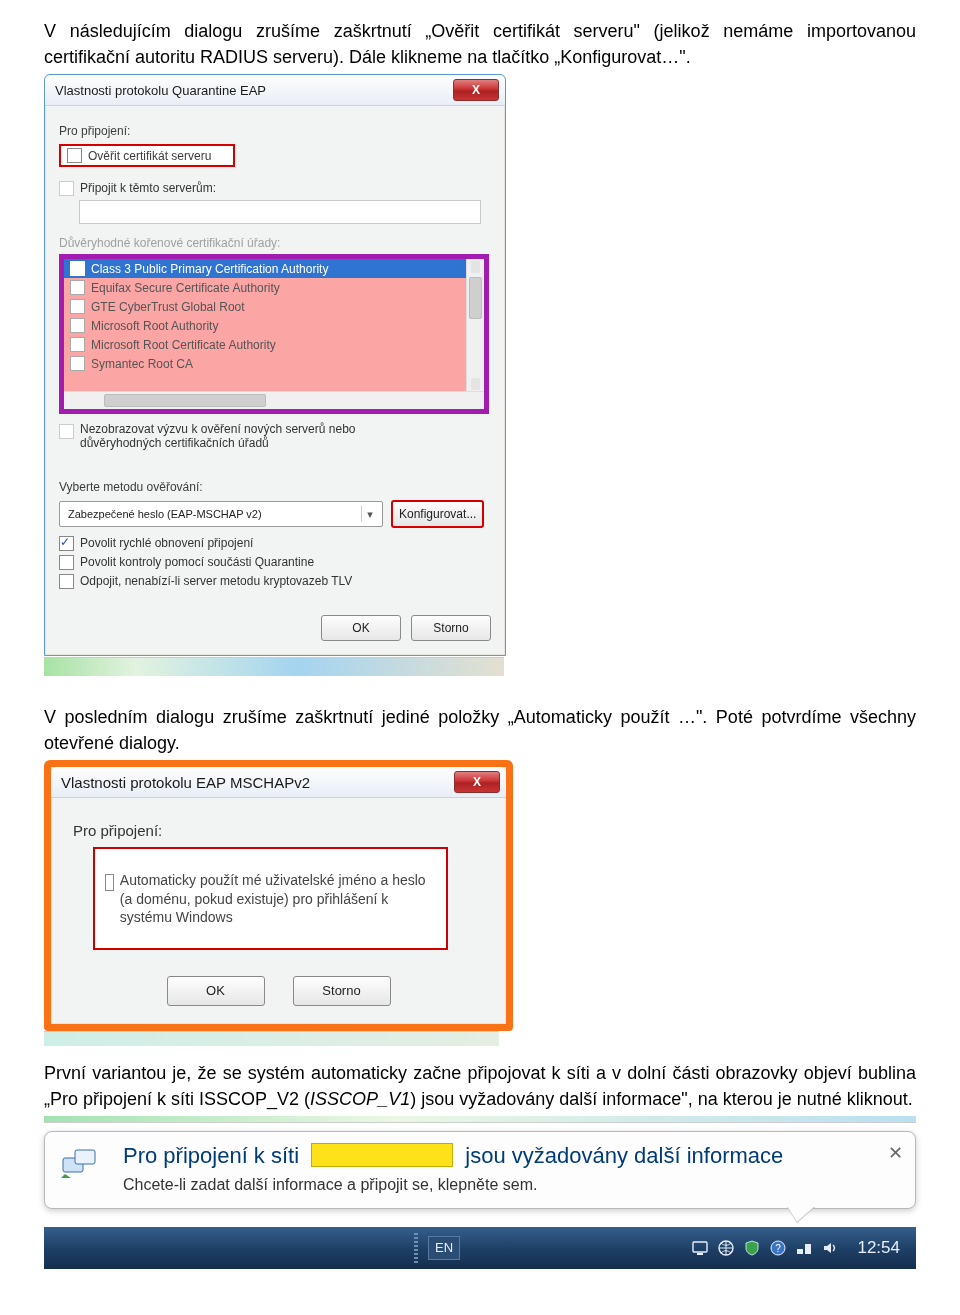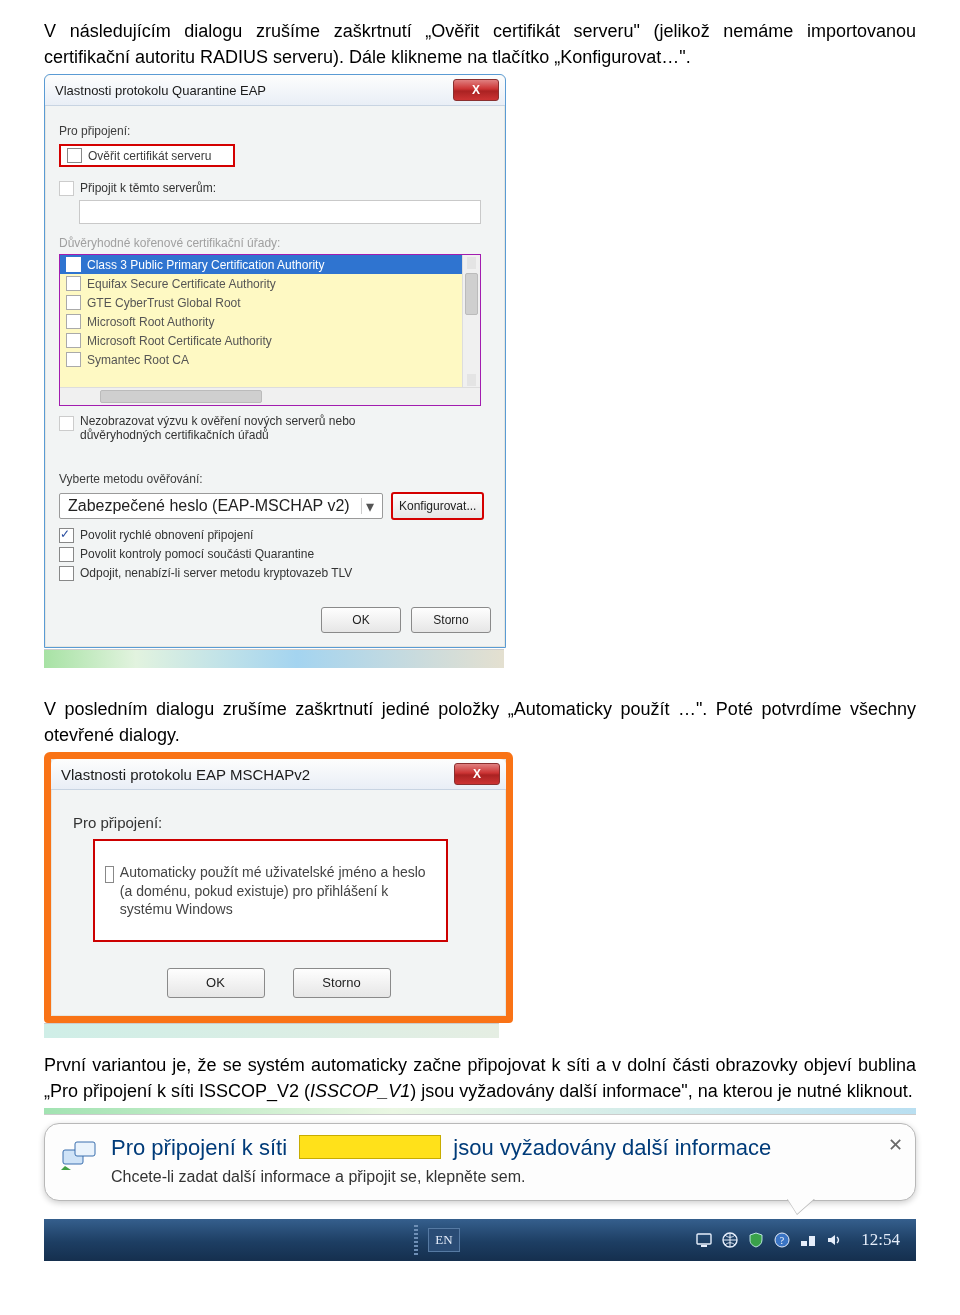--- a/index.html
+++ b/index.html
@@ -14,58 +14,58 @@
   .closebtn{width:44px;height:20px;border:1px solid #8a2f2f;border-radius:3px;background:linear-gradient(#e08080,#c33 45%,#a22 55%,#c33);display:flex;align-items:center;justify-content:center;color:#fff;font-weight:bold;font-size:12px}
   .win-body{padding:10px 14px 14px 14px}
   .lblrow{margin:8px 0 6px 0}
   .redbox{border:2px solid #d40000;padding:2px 6px;display:inline-flex;align-items:center;width:160px;background:#fff}
   .redbox-btn{border:2px solid #d40000;padding:1px 6px;display:inline-flex;align-items:center;background:linear-gradient(#fdfdfd,#e6e6e6);border-radius:3px;height:22px;font-size:12px;color:#222}
   .chk{width:13px;height:13px;border:1px solid #888;background:#fff;margin-right:6px;display:inline-block;vertical-align:middle}
   .chk.checked{position:relative}
   .chk.checked::after{content:"✓";position:absolute;left:0;top:-2px;font-size:12px;color:#2a4ea0}
   .faint{color:#a0a0a0}
   .txt{border:1px solid #c9c9c9;height:22px;background:#fff}
-  .listbox{border:1px solid #a21caf;background:#fef9c3;width:420px;position:relative}
+  .listbox{border:5px solid #a21caf;background:#fca5a5;width:420px;position:relative}
   .list-inner{height:132px;overflow:hidden}
   .row{display:flex;align-items:center;height:19px;padding:0 6px;font-size:12px;color:#555}
   .row .chk{border-color:#aaa}
   .row.sel{background:#2f74d0;color:#fff}
   .vscroll{position:absolute;right:0;top:0;bottom:17px;width:17px;background:#f0f0f0;border-left:1px solid #ddd}
   .vscroll .thumb{position:absolute;left:2px;right:2px;top:18px;height:40px;background:#cfcfcf;border:1px solid #bbb;border-radius:2px}
   .vscroll::before,.vscroll::after{content:"";position:absolute;left:4px;right:4px;height:12px;background:#e4e4e4}
   .vscroll::before{top:2px}.vscroll::after{bottom:2px}
   .hscroll{height:17px;border-top:1px solid #ddd;background:#f0f0f0;position:relative}
   .hscroll .thumb{position:absolute;left:40px;width:160px;top:2px;bottom:2px;background:#cfcfcf;border:1px solid #bbb;border-radius:2px}
   .sel-field{display:flex;align-items:center;gap:8px;margin-top:6px}
-  .dropdown{flex:0 0 310px;height:24px;border:1px solid #9a9a9a;background:#fff;display:flex;align-items:center;justify-content:space-between;padding:0 4px 0 8px;font-size:16px;color:#222;border-radius:2px}
+  .dropdown{flex:0 0 310px;height:24px;border:1px solid #9a9a9a;background:#fff;display:flex;align-items:center;justify-content:space-between;padding:0 4px 0 8px;font-size:11px;color:#222;border-radius:2px}
   .ddarrow{width:16px;height:16px;border-left:1px solid #ccc;display:flex;align-items:center;justify-content:center;color:#555}
   .chkline{display:flex;align-items:flex-start;font-size:12px;color:#333;margin-top:4px}
   .btnrow{display:flex;justify-content:flex-end;gap:10px;margin-top:26px}
   .btn{width:78px;height:24px;border:1px solid #8a8a8a;border-radius:3px;background:linear-gradient(#fefefe,#e6e6e6);display:flex;align-items:center;justify-content:center;font-size:12px;color:#222}
   .strip1{height:18px;background:linear-gradient(90deg,#a7e2a4,#e2f3df 20%,#a4d4f0 55%,#e4e0d0);margin-top:1px;border-top:1px solid #ccc}
   
   .win2{width:455px;border:7px solid #f97316;border-radius:6px 6px 4px 4px;background:#f2f4f4;font-family:"Segoe UI",Tahoma,sans-serif;font-size:14px;color:#333;box-shadow:0 0 0 1px #e6e6e0 inset}
   .win2 .win-title{font-size:15px}
   .win2-body{padding:14px 18px 18px 18px}
   .auto-box{border:2px solid #c00;background:#fff;padding:22px 10px;margin:8px 40px 20px 24px;display:flex}
   .auto-box .chk{margin-top:3px;width:15px;height:15px}
   .auto-text{font-size:14px;line-height:1.3;color:#444}
   .btn2{width:96px;height:28px;font-size:13px}
   .strip2{height:14px;background:linear-gradient(90deg,#cfeee7,#e5eee3);border-top:1px solid #ccc}
   
   .toast-wrap{margin-top:8px;position:relative;width:872px}
-  .toast{position:relative;background:#fdfdfd;border:1px solid #b8b8b8;border-radius:15px;box-shadow:0 2px 6px rgba(0,0,0,.2);padding:10px 14px 14px 14px;display:flex;gap:12px;font-family:"Segoe UI",Tahoma,sans-serif}
+  .toast{position:relative;background:#fdfdfd;border:1px solid #b8b8b8;border-radius:8px;box-shadow:0 2px 6px rgba(0,0,0,.2);padding:10px 14px 14px 14px;display:flex;gap:24px;font-family:"Segoe UI",Tahoma,sans-serif}
   .toast-ico{width:40px;height:40px;flex:0 0 40px;display:flex;align-items:center;justify-content:center}
   .toast-ico svg{width:40px;height:40px}
   .toast-title{font-size:22px;color:#003b79;line-height:1.25}
   .redact{display:inline-block;width:140px;height:22px;background:#ffe11a;border:1px solid #c7ac00;vertical-align:-4px;margin:0 6px}
   .toast-sub{font-size:16px;color:#333;margin-top:6px}
   .toast-x{position:absolute;right:12px;top:10px;color:#6a6a6a;font-size:18px}
   .toast-tail{position:absolute;right:100px;bottom:-14px;width:0;height:0;border-left:10px solid transparent;border-right:18px solid transparent;border-top:16px solid #fdfdfd;filter:drop-shadow(0 1px 0 #b8b8b8)}
-  .taskbar{margin-top:18px;height:42px;background:linear-gradient(#355f8d,#1d3e63 55%,#152f4e);display:flex;align-items:center;justify-content:flex-start;padding-left:360px;color:#e6eefb;font-family:Liberation Serif, serif;font-size:15px}
+  .taskbar{margin-top:18px;height:42px;background:linear-gradient(#355f8d,#1d3e63 55%,#152f4e);display:flex;align-items:center;justify-content:flex-start;padding-left:360px;color:#e6eefb;font-family:Liberation Sans, sans-serif;font-size:15px}
   .taskbar .sep{width:4px;height:30px;background:repeating-linear-gradient(#6e8fb6 0 2px,transparent 2px 4px);margin:0 10px}
   .lang{width:30px;height:22px;border:1px solid #567aa3;background:#2a4c75;display:flex;align-items:center;justify-content:center;font-size:13px;margin-right:10px}
   .tray{display:flex;align-items:center;gap:8px;margin-left:auto;margin-right:16px}
   .tray .ico{width:18px;height:18px;color:#e6eefb}
   .clock{font-size:17px;margin-left:10px}
   .glow{height:6px;background:linear-gradient(90deg,#a2e3b2,#eaf7e3 40%,#b9dff1);border-bottom:1px solid #ccc}
 </style>
 </head>
 <body>
 

